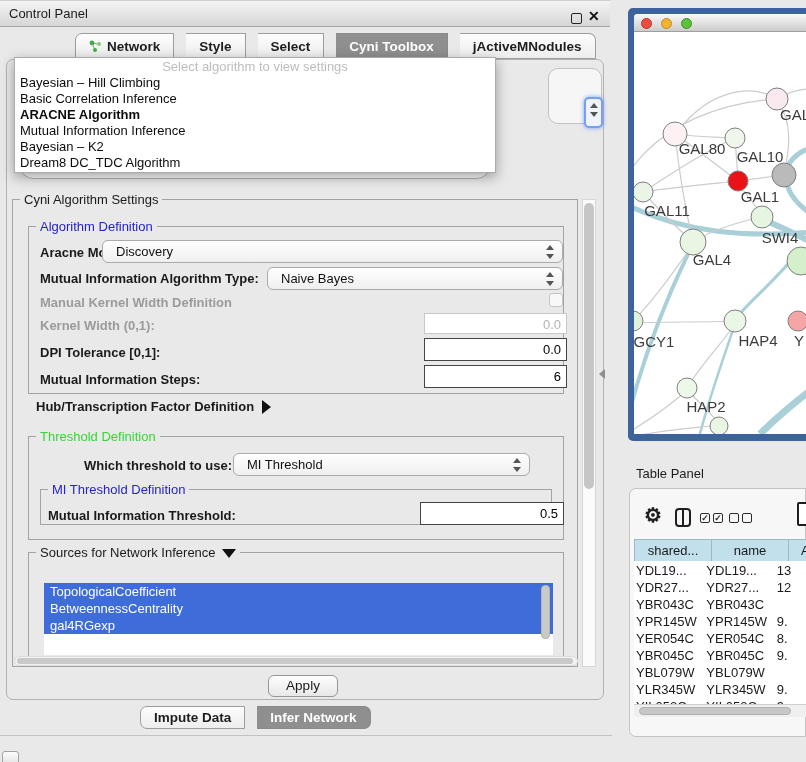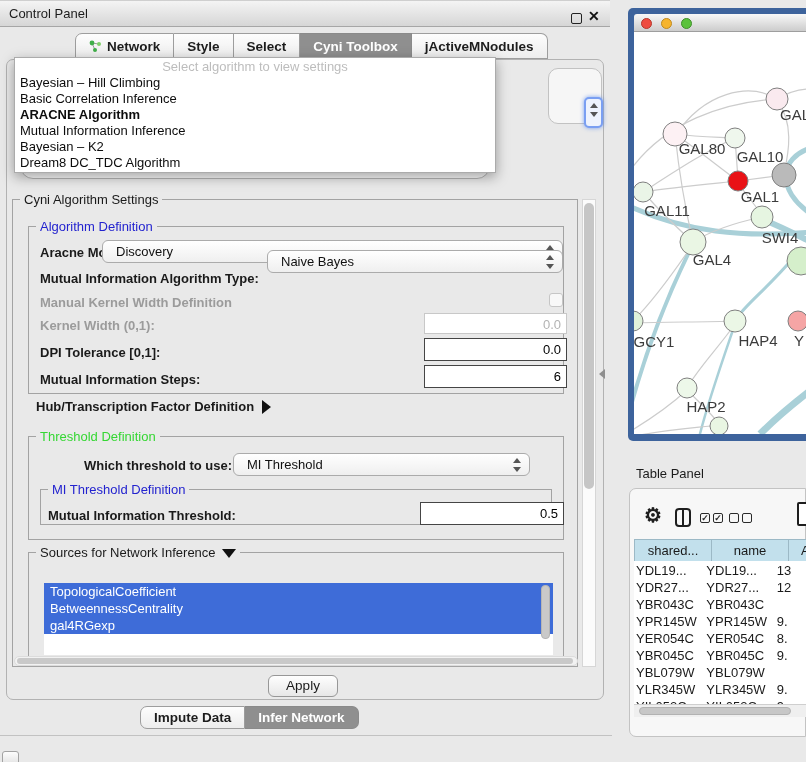--- a/index.html
+++ b/index.html
@@ -29,21 +29,21 @@
     left:6px; top:59px; width:598px; height:641px;
     background:#e9e9e9;
     border:1px solid #b2b2b2;
     border-radius:7px;
   }
   #cp-bottom-line { left:0; top:735px; width:612px; height:1px; background:#c2c2c2; }
   #mini-btn { left:2px; top:751px; width:17px; height:14px; border:1px solid #a3a3a3; border-radius:3px;
     background:linear-gradient(#fdfdfd,#e3e3e3); }
 
   
-  .tabstrip { display:flex; align-items:flex-end; z-index:3; }
+  .tabstrip { display:flex; align-items:flex-end; z-index:3;gap:12px; }
   #top-tabs { left:75px; top:33px; height:26px; }
   #bottom-tabs { left:140px; top:706px; height:23px; }
   .tab {
     height:100%; display:flex; align-items:center; gap:5px;
     padding:0 13px; border:1px solid #9d9d9d; border-left:none;
     background:linear-gradient(#fdfdfd,#ededed);
     font-size:13.5px; font-weight:bold; color:#1d1d1d;
     white-space:nowrap;
   }
   .tab:first-child { border-left:1px solid #9d9d9d; border-radius:7px 0 0 0; }
@@ -211,21 +211,21 @@
 
 <div class="group" style="left:28px; top:226px; width:536px; height:168px;">
   <span class="group-label lbl-blue">Algorithm Definition</span>
 </div>
 <div class="abs fldlabel" style="left:40px; top:245px;">Aracne Mode:</div>
 <div class="abs combo" style="left:102px; top:240px; width:461px;">
   <span>Discovery</span>
   <span class="spin"></span>
 </div>
 <div class="abs fldlabel" style="left:40px; top:271px;">Mutual Information Algorithm Type:</div>
-<div class="abs combo" style="left:267px; top:250px; width:296px;">
+<div class="abs combo" style="left:267px; top:267px; width:296px;">
   <span>Naive Bayes</span>
   <span class="spin"></span>
 </div>
 <div class="abs fldlabel gray" style="left:40px; top:295px;">Manual Kernel Width Definition</div>
 <div class="checkbox" style="left:549px; top:293px;"></div>
 <div class="abs fldlabel gray" style="left:40px; top:318px;">Kernel Width (0,1):</div>
 <div class="abs tfield disabled" style="left:424px; top:313px; width:143px;">0.0</div>
 <div class="abs fldlabel" style="left:40px; top:345px;">DPI Tolerance [0,1]:</div>
 <div class="abs tfield active" style="left:424px; top:338px; width:143px;">0.0</div>
 <div class="abs fldlabel" style="left:40px; top:372px;">Mutual Information Steps:</div>

